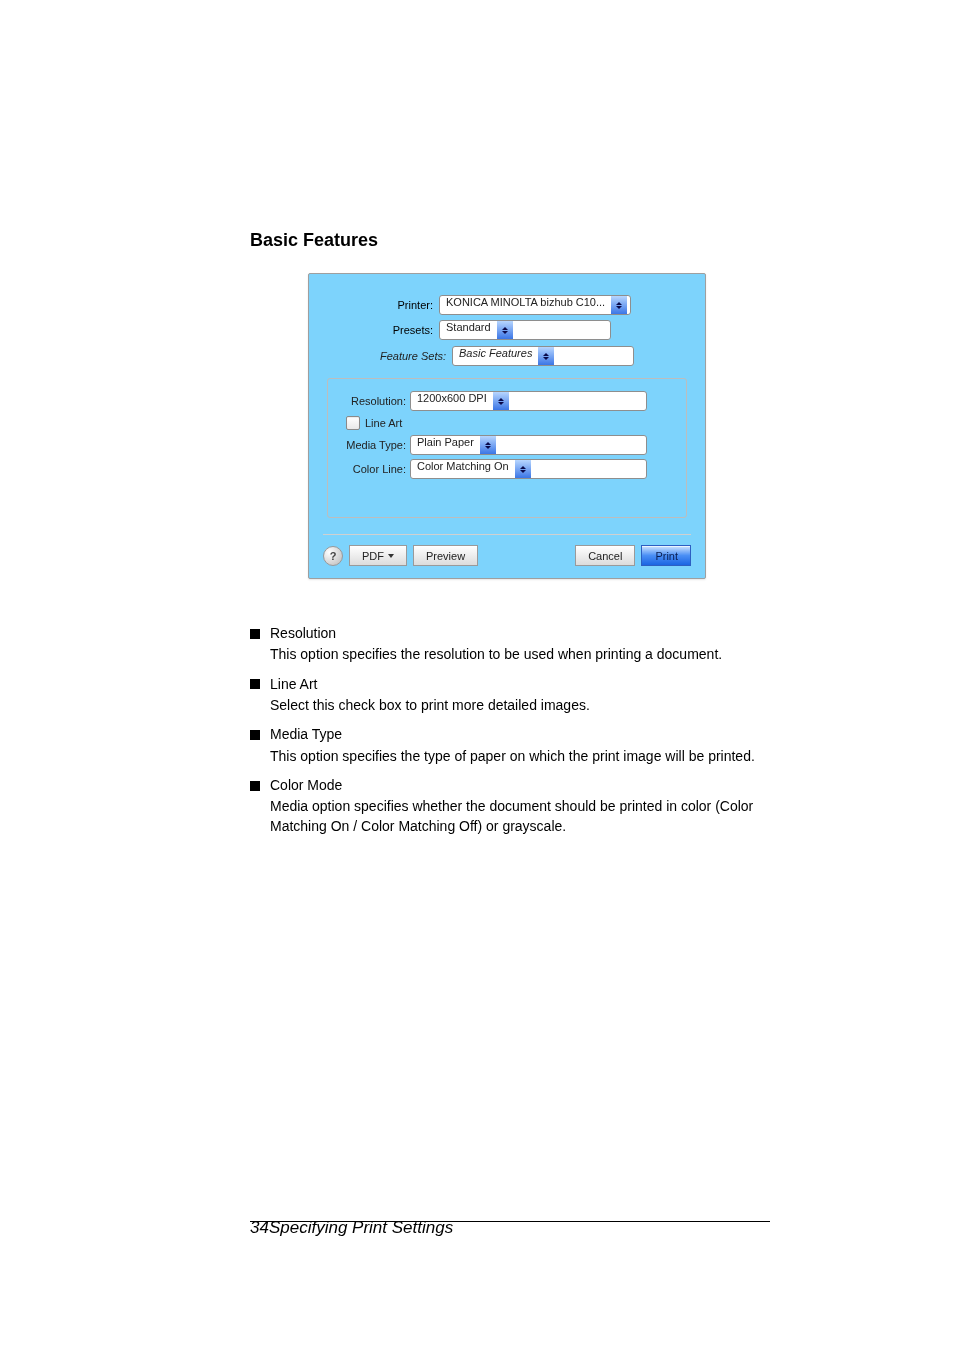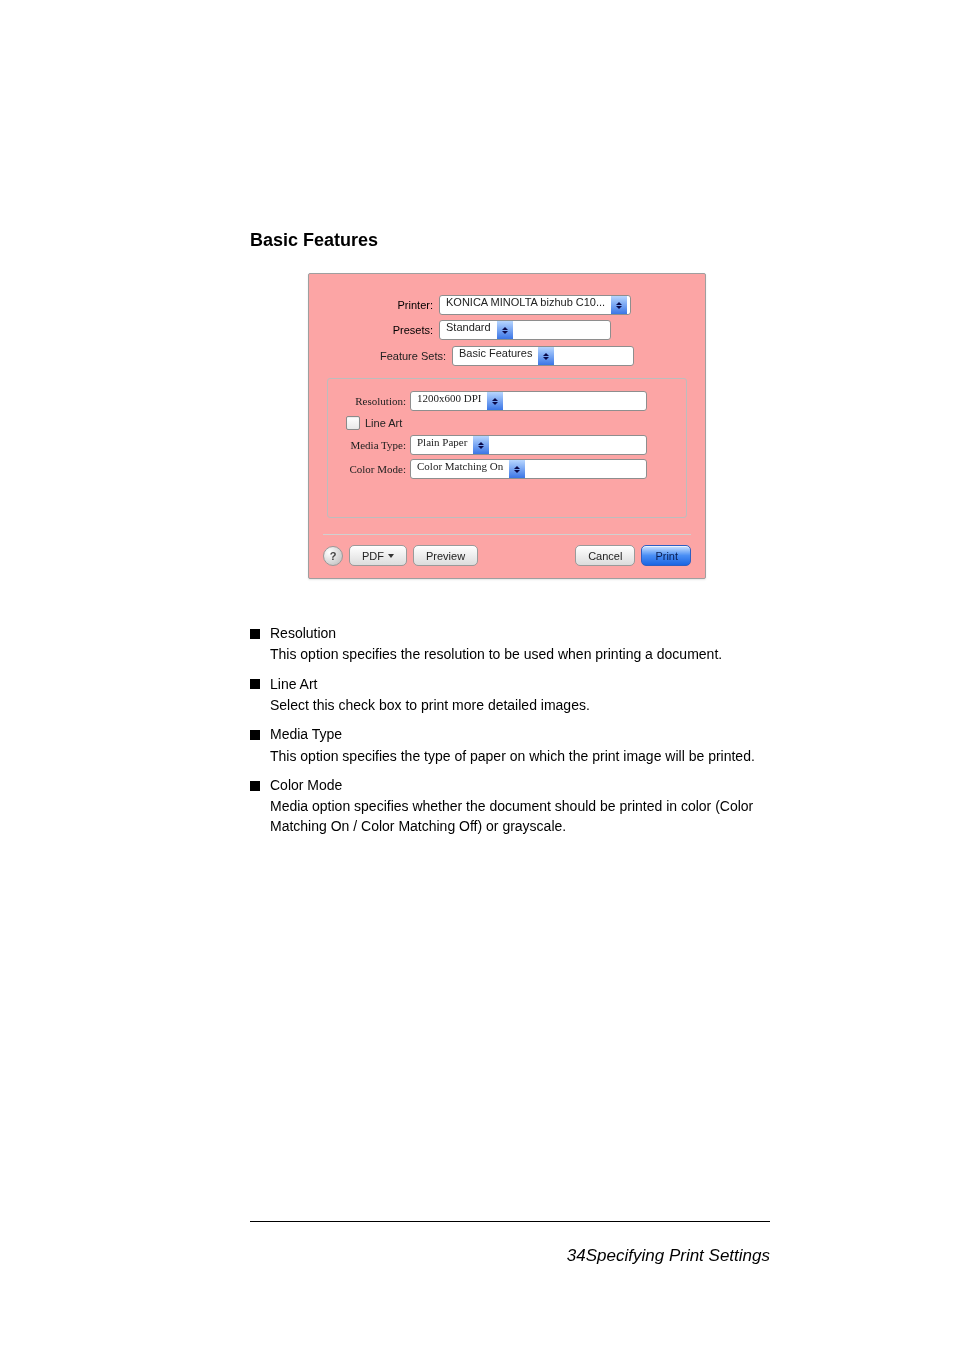--- a/index.html
+++ b/index.html
@@ -21,21 +21,21 @@
     margin-bottom: 22px;
   }
   .dialog-wrap {
     display: flex;
     justify-content: center;
     margin-top: 10px;
     margin-bottom: 45px;
   }
   .dialog {
     width: 398px;
-    background: #fca5a5;
+    background: #7dd3fc;
     border: 1px solid #9f9f9f;
     border-radius: 2px;
     font-family: "Lucida Grande", "Helvetica Neue", Arial, sans-serif;
     font-size: 11px;
     color: #222;
     box-shadow: 0 1px 2px rgba(0,0,0,.1);
     padding: 16px 14px 12px 14px;
     box-sizing: border-box;
   }
   .dlg-row {
@@ -90,36 +90,36 @@
     flex: 1;
     height: 1px;
     background: #cfcfcf;
   }
 
   .featureset-row {
     display: flex;
     align-items: center;
     justify-content: center;
     margin: 6px 0 10px;
+    font-style: italic;
   }
   .featureset-row .fs-label {
     margin-right: 6px;
   }
 
   .inner-box {
     border: 1px solid #bdbdbd;
     border-radius: 3px;
     margin: 12px 4px 8px 4px;
     padding: 8px 8px 4px 8px;
   }
   .in-row {
     display: flex;
     align-items: center;
     margin: 4px 0;
-    font-family: Liberation Serif, serif;
   }
   .in-row .in-label {
     width: 70px;
     text-align: right;
     padding-right: 4px;
   }
   .chk-row {
     display: flex;
     align-items: center;
     margin: 5px 0 5px 10px;
@@ -144,21 +144,21 @@
     width: 18px; height: 18px;
     border-radius: 50%;
     background: radial-gradient(circle at 30% 30%, #fff, #b9b9b9);
     border: 1px solid #999;
     display: flex; align-items: center; justify-content: center;
     font-size: 11px; font-weight: bold; color: #444;
     margin-right: 6px;
   }
   .mac-btn {
     height: 19px;
-    border-radius: 5px;
+    border-radius: 0;
     border: 1px solid #9a9a9a;
     background: linear-gradient(#fff,#dcdcdc);
     padding: 0 12px;
     display: inline-flex;
     align-items: center;
     font-size: 11px;
     color: #222;
     box-shadow: 0 1px 0 rgba(255,255,255,.6) inset;
     margin-right: 6px;
     white-space: nowrap;
@@ -197,23 +197,23 @@
     position: absolute;
     left: 250px;
     width: 520px;
     bottom: 128px;
     border-top: 1px solid #000;
   }
   .footer {
     position: absolute;
     left: 250px;
     width: 520px;
-    bottom: 84px;
-    display: flex;
-    justify-content: flex-end;
+    bottom: 112px;
+    display: flex;
+    justify-content: flex-start;
     font-style: italic;
     font-size: 17px;
   }
   .footer .pg { font-style: italic; }
 </style>
 </head>
 <body>
 
 <div class="page">
   <div class="heading">Basic Features</div>
@@ -274,21 +274,21 @@
           <div class="in-label">Media Type:</div>
           <div class="aqua-select" style="width:235px">
             <span class="sel-text">Plain Paper</span>
             <span class="sel-btn">
                 <span class="tri-up"></span>
                 <span class="tri-down"></span>
               </span>
           </div>
         </div>
         <div class="in-row">
-          <div class="in-label">Color Mode:</div>
+          <div class="in-label">Color Line:</div>
           <div class="aqua-select" style="width:235px">
             <span class="sel-text">Color Matching On</span>
             <span class="sel-btn">
                 <span class="tri-up"></span>
                 <span class="tri-down"></span>
               </span>
           </div>
         </div>
         <div style="height:30px"></div>
       </div>

